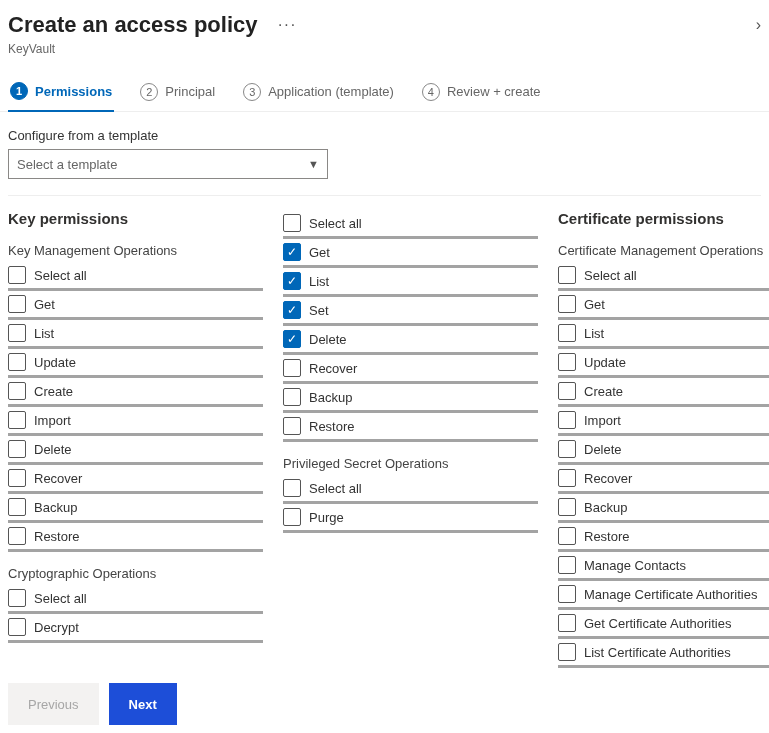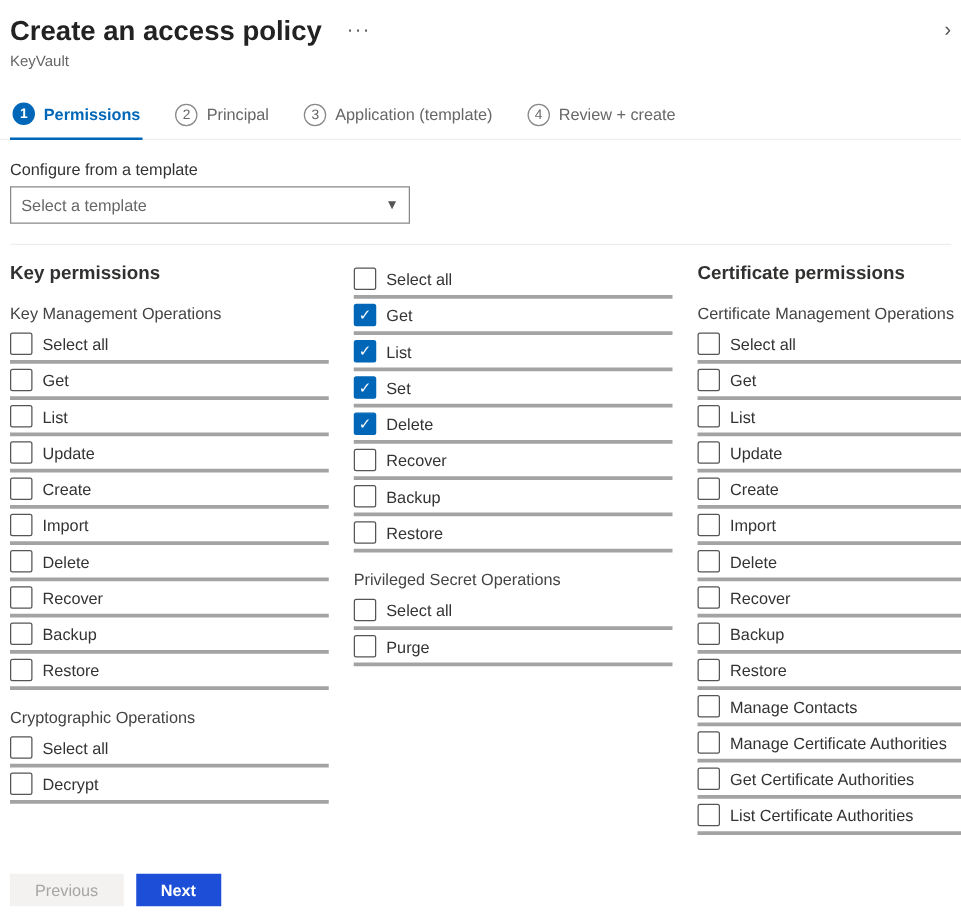--- a/index.html
+++ b/index.html
@@ -32,21 +32,21 @@
     .columns{display:flex;gap:20px;}
     .col{flex:0 0 255px;min-width:255px;}
     .col-title{font-size:15px;font-weight:700;margin-bottom:16px;}
     .group-title{font-size:13px;color:#444;margin:14px 0 4px 0;}
     .perm-row{display:flex;align-items:center;gap:8px;padding:4px 0;border-bottom:3px solid #a3a3a3;}
     .checkbox{width:18px;height:18px;border:1px solid #555;border-radius:2px;display:flex;align-items:center;justify-content:center;background:#fff;cursor:pointer;flex-shrink:0;}
     .checkbox.checked{background:#0067b8;border-color:#0067b8;}
     .checkmark{color:#fff;font-size:12px;line-height:1;}
     .perm-label{font-size:13px;color:#333;}
     .footer{position:absolute;bottom:8px;left:8px;display:flex;gap:10px;}
-    .btn{height:26px;padding:0 20px;border:none;font-size:13px;cursor:pointer;}
+    .btn{height:42px;padding:0 20px;border:none;font-size:13px;cursor:pointer;}
     .btn-prev{background:#f3f2f1;color:#a6a6a6;cursor:not-allowed;}
     .btn-next{background:#1d4ed8;color:#fff;font-weight:600;}
   </style>
 </head>
 <body>
 
 <div class="header">
   <div class="header-left">
     <h1 class="page-title">Create an access policy</h1>
     <span class="ellipsis">···</span>

